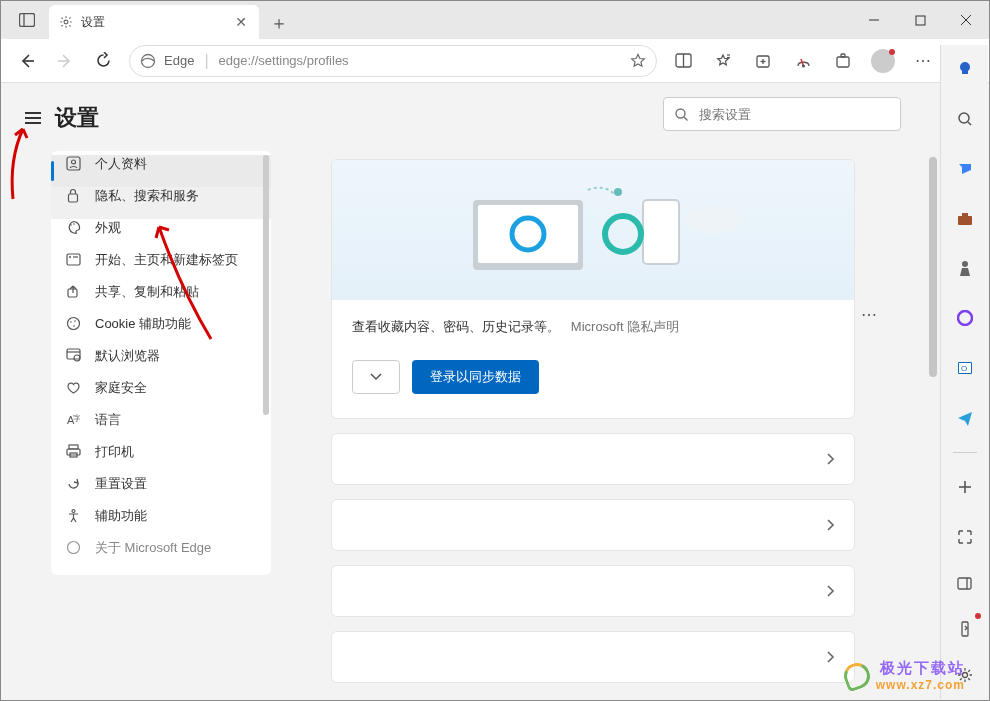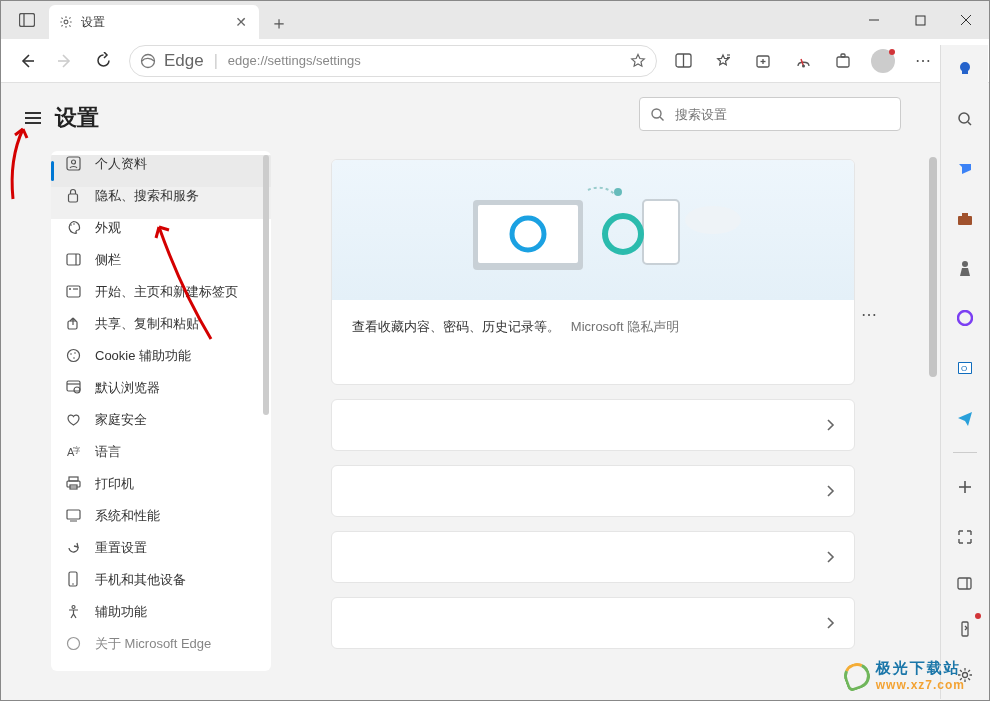--- a/index.html
+++ b/index.html
@@ -15,21 +15,21 @@
 .newtab { width: 32px; height: 32px; display: flex; align-items: center; justify-content: center; font-size: 18px; color: #555; margin-left: 4px; }
 .wincontrols { margin-left: auto; display: flex; height: 38px; }
 .wincontrols div { width: 46px; display: flex; align-items: center; justify-content: center; color: #333; }
 
 
 .toolbar { height: 44px; background: #fff; display: flex; align-items: center; padding: 0 8px; border-bottom: 1px solid #e0e0e0; gap: 2px; }
 .tbtn { width: 36px; height: 36px; display: flex; align-items: center; justify-content: center; border-radius: 4px; color: #555; }
 .tbtn.disabled { color: #bbb; }
 .addrbar { flex: 1; height: 32px; border: 1px solid #ddd; border-radius: 16px; display: flex; align-items: center; padding: 0 10px; margin: 0 6px; background: #fff; }
 .addrbar .edge-icon { margin-right: 8px; color: #666; }
-.addrbar .edge-label { color: #666; font-size: 17px; }
+.addrbar .edge-label { color: #666; font-size: 13px; }
 .addrbar .sep { color: #ccc; margin: 0 10px; }
 .addrbar .url { color: #888; font-size: 13px; flex: 1; }
 .addrbar .star { margin-left: 8px; color: #666; }
 .toolbar-right { display: flex; gap: 4px; align-items: center; }
 .bing-btn { width: 36px; height: 36px; display: flex; align-items: center; justify-content: center; }
 .red-dot { position: absolute; top: 6px; right: 6px; width: 6px; height: 6px; background: #d13438; border-radius: 50%; }
 .avatar { width: 24px; height: 24px; background: #ccc; border-radius: 50%; }
 
 
 .settings-panel { position: absolute; left: 14px; top: 94px; width: 256px; background: transparent; z-index: 10; }
@@ -40,21 +40,21 @@
 .nav-list { background: #fff; border-radius: 6px; padding: 4px 0; max-height: 530px; overflow: hidden; position: relative; margin-left: 36px; }
 .nav-item { display: flex; align-items: flex-start; height: 32px; padding: 0 14px; gap: 14px; font-size: 13px; color: #333; cursor: pointer; position: relative; }
 .nav-item.active { background: #eaeaea; }
 .nav-item.active::before { content: ''; position: absolute; left: 0; top: 6px; bottom: 6px; width: 3px; background: #0078d4; border-radius: 2px; }
 .nav-item.hover { background: #f0f0f0; }
 .nav-item .icon { width: 16px; height: 16px; display: flex; align-items: center; justify-content: center; color: #555; }
 .nav-scrollbar { position: absolute; right: 2px; top: 4px; width: 6px; height: 260px; background: #ccc; border-radius: 3px; }
 
 
 .content { flex: 1; margin-left: 330px; padding: 12px 24px 12px 0; position: relative; }
-.search-box { position: absolute; right: 88px; top: 14px; width: 262px; height: 34px; border: 1px solid #ccc; border-radius: 4px; display: flex; align-items: center; padding: 0 10px; background: #fff; gap: 10px; }
+.search-box { position: absolute; right: 88px; top: 14px; width: 238px; height: 34px; border: 1px solid #ccc; border-radius: 4px; display: flex; align-items: center; padding: 0 10px; background: #fff; gap: 10px; }
 .search-box input { border: none; outline: none; font-size: 13px; flex: 1; }
 
 .hero-card { margin-top: 64px; background: #fff; border: 1px solid #e5e5e5; border-radius: 6px; overflow: hidden; width: 524px; }
 .hero-img { height: 140px; background: linear-gradient(180deg, #eef6fc 0%, #e4f0f8 100%); position: relative; display: flex; align-items: center; justify-content: center; }
 .hero-body { padding: 18px 20px 24px 20px; }
 .hero-text { font-size: 13px; color: #333; margin-bottom: 24px; }
 .hero-text a { color: #737373; text-decoration: none; }
 .hero-actions { display: flex; gap: 12px; }
 .dropdown-btn { width: 48px; height: 34px; border: 1px solid #ccc; border-radius: 4px; display: flex; align-items: center; justify-content: center; background: #fff; }
 .primary-btn { height: 34px; padding: 0 18px; background: #0067c0; color: #fff; border-radius: 4px; border: none; font-size: 13px; display: flex; align-items: center; }
@@ -69,21 +69,21 @@
 .rightbar .divider { width: 24px; height: 1px; background: #ccc; }
 .rightbar .bottom { margin-top: auto; margin-bottom: 8px; display: flex; flex-direction: column; gap: 14px; align-items: center; }
 
 
 .arrow-svg { position: absolute; pointer-events: none; z-index: 50; }
 
 
 .watermark { position: absolute; right: 24px; bottom: 8px; display: flex; align-items: center; gap: 6px; opacity: 0.9; z-index: 60; }
 .watermark .logo-shape { width: 26px; height: 26px; border: 3px solid #62b04b; border-radius: 50% 50% 50% 6px; transform: rotate(-20deg); border-top-color: #f5a623; }
 .watermark .wm-text { font-size: 15px; font-weight: 700; }
-.watermark .wm-text .cn { color: #0369a1; letter-spacing: 2px; }
+.watermark .wm-text .cn { color: #8b5cf6; letter-spacing: 2px; text-align: right; }
 .watermark .wm-text .url { color: #f39a1e; font-size: 12px; letter-spacing: 1px; }
 
 
 .vscroll { position: absolute; right: 50px; top: 156px; bottom: 6px; width: 10px; }
 .vscroll .thumb { position: absolute; top: 0; width: 8px; height: 220px; background: #c4c4c4; border-radius: 4px; }
 
 svg { display: block; }
 </style>
 </head>
 <body>
@@ -147,21 +147,21 @@
     </div>
   <div class="addrbar">
     <span class="edge-icon">
         <svg width="16" height="16" viewBox="0 0 16 16">
           <circle cx="8" cy="8" r="6.5" fill="none" stroke="#777" stroke-width="1.3"></circle>
           <path d="M2 8c3-4 9-3 12 0" fill="none" stroke="#777" stroke-width="1.3"></path>
         </svg>
       </span>
     <span class="edge-label">Edge</span>
     <span class="sep">|</span>
-    <span class="url">edge://settings/settings</span>
+    <span class="url">edge://settings/profiles</span>
     <span class="star">
         <svg width="16" height="16" viewBox="0 0 16 16">
           <path d="M8 1.5l1.9 4 4.4.4-3.3 3 .9 4.3L8 11l-3.9 2.2.9-4.3-3.3-3 4.4-.4z" fill="none" stroke="#666" stroke-width="1.2"></path>
         </svg>
       </span>
   </div>
   <div class="toolbar-right">
     <div class="tbtn">
         <svg width="17" height="15" viewBox="0 0 17 15">
           <rect x="1" y="1" width="15" height="13" rx="2" fill="none" stroke="#555" stroke-width="1.3"></rect>
@@ -245,29 +245,20 @@
             <circle cx="5" cy="5" r=".8" fill="#555"></circle>
             <circle cx="8" cy="4" r=".8" fill="#555"></circle>
           </svg>
         </span>
       <span>外观</span>
     </div>
     <div class="nav-item">
       <span class="icon">
           <svg width="15" height="13" viewBox="0 0 15 13">
             <rect x="1" y="1" width="13" height="11" rx="1.5" fill="none" stroke="#555" stroke-width="1.2"></rect>
-            <line x1="10" y1="1" x2="10" y2="12" stroke="#555" stroke-width="1.2"></line>
-          </svg>
-        </span>
-      <span>侧栏</span>
-    </div>
-    <div class="nav-item">
-      <span class="icon">
-          <svg width="15" height="13" viewBox="0 0 15 13">
-            <rect x="1" y="1" width="13" height="11" rx="1.5" fill="none" stroke="#555" stroke-width="1.2"></rect>
             <circle cx="4" cy="4" r="1" fill="#555"></circle>
             <line x1="7" y1="4" x2="12" y2="4" stroke="#555" stroke-width="1.2"></line>
           </svg>
         </span>
       <span>开始、主页和新建标签页</span>
     </div>
     <div class="nav-item">
       <span class="icon">
           <svg width="15" height="15" viewBox="0 0 15 15">
             <rect x="2" y="5" width="9" height="8" rx="1.5" fill="none" stroke="#555" stroke-width="1.2"></rect>
@@ -319,44 +310,26 @@
           <svg width="15" height="14" viewBox="0 0 15 14">
             <rect x="3" y="1" width="9" height="4" fill="none" stroke="#555" stroke-width="1.2"></rect>
             <rect x="1" y="5" width="13" height="6" rx="1" fill="none" stroke="#555" stroke-width="1.2"></rect>
             <rect x="4" y="9" width="7" height="4" fill="none" stroke="#555" stroke-width="1.2"></rect>
           </svg>
         </span>
       <span>打印机</span>
     </div>
     <div class="nav-item">
       <span class="icon">
-          <svg width="15" height="13" viewBox="0 0 15 13">
-            <rect x="1" y="1" width="13" height="9" rx="1" fill="none" stroke="#555" stroke-width="1.2"></rect>
-            <line x1="4" y1="12" x2="11" y2="12" stroke="#555" stroke-width="1.2"></line>
-          </svg>
-        </span>
-      <span>系统和性能</span>
-    </div>
-    <div class="nav-item">
-      <span class="icon">
           <svg width="15" height="15" viewBox="0 0 15 15">
             <path d="M3 8a4.5 4.5 0 109-1" fill="none" stroke="#555" stroke-width="1.3"></path>
             <path d="M11 3l1 4-4-1" fill="none" stroke="#555" stroke-width="1.3"></path>
           </svg>
         </span>
       <span>重置设置</span>
-    </div>
-    <div class="nav-item">
-      <span class="icon">
-          <svg width="12" height="16" viewBox="0 0 12 16">
-            <rect x="2" y="1" width="8" height="14" rx="1.5" fill="none" stroke="#555" stroke-width="1.2"></rect>
-            <circle cx="6" cy="13" r=".8" fill="#555"></circle>
-          </svg>
-        </span>
-      <span>手机和其他设备</span>
     </div>
     <div class="nav-item">
       <span class="icon">
           <svg width="15" height="15" viewBox="0 0 15 15">
             <circle cx="7.5" cy="3" r="1.5" fill="none" stroke="#555" stroke-width="1.2"></circle>
             <path d="M3 6h9M7.5 6v4M5 14l2.5-4L10 14" fill="none" stroke="#555" stroke-width="1.2"></path>
           </svg>
         </span>
       <span>辅助功能</span>
     </div>
@@ -392,20 +365,28 @@
         <path d="M155 20c8-4 20-3 26 4" stroke="#9cc" stroke-width="2" fill="none" stroke-dasharray="3 3"></path>
         <circle cx="185" cy="22" r="4" fill="#6bb"></circle>
         <ellipse cx="280" cy="50" rx="28" ry="14" fill="#eef3f7"></ellipse>
       </svg>
     </div>
     <div class="hero-body">
       <div class="hero-text">
         <span>查看收藏内容、密码、历史记录等。</span>&nbsp;&nbsp;
         <a href="#">Microsoft 隐私声明</a>
       </div>
+      <div class="hero-actions">
+        <div class="dropdown-btn">
+          <svg width="12" height="8" viewBox="0 0 12 8">
+              <path d="M1 1l5 5 5-5" fill="none" stroke="#555" stroke-width="1.5"></path>
+            </svg>
+        </div>
+        <button class="primary-btn">登录以同步数据</button>
+      </div>
     </div>
   </div>
 
   <div class="more-dots">⋯</div>
 
   <div class="expander">
     <span class="chevron">
         <svg width="10" height="14" viewBox="0 0 10 14">
           <path d="M2 2l5 5-5 5" fill="none" stroke="#666" stroke-width="1.6"></path>
         </svg>

